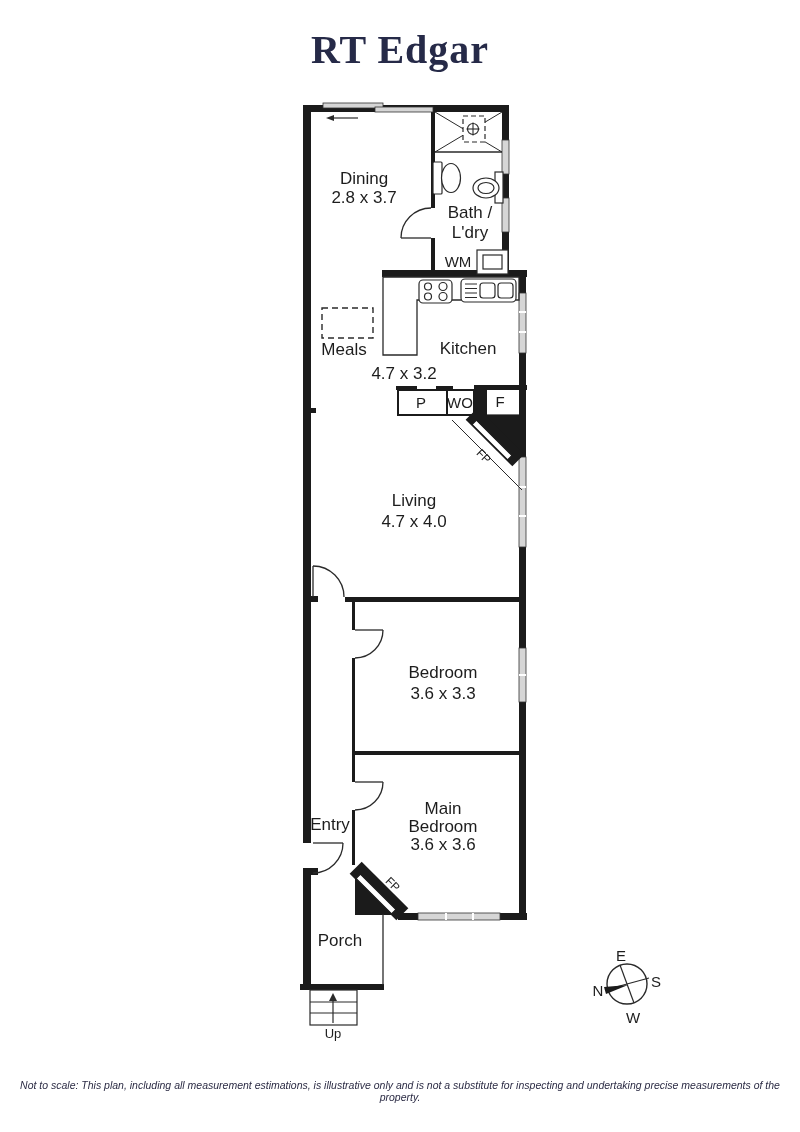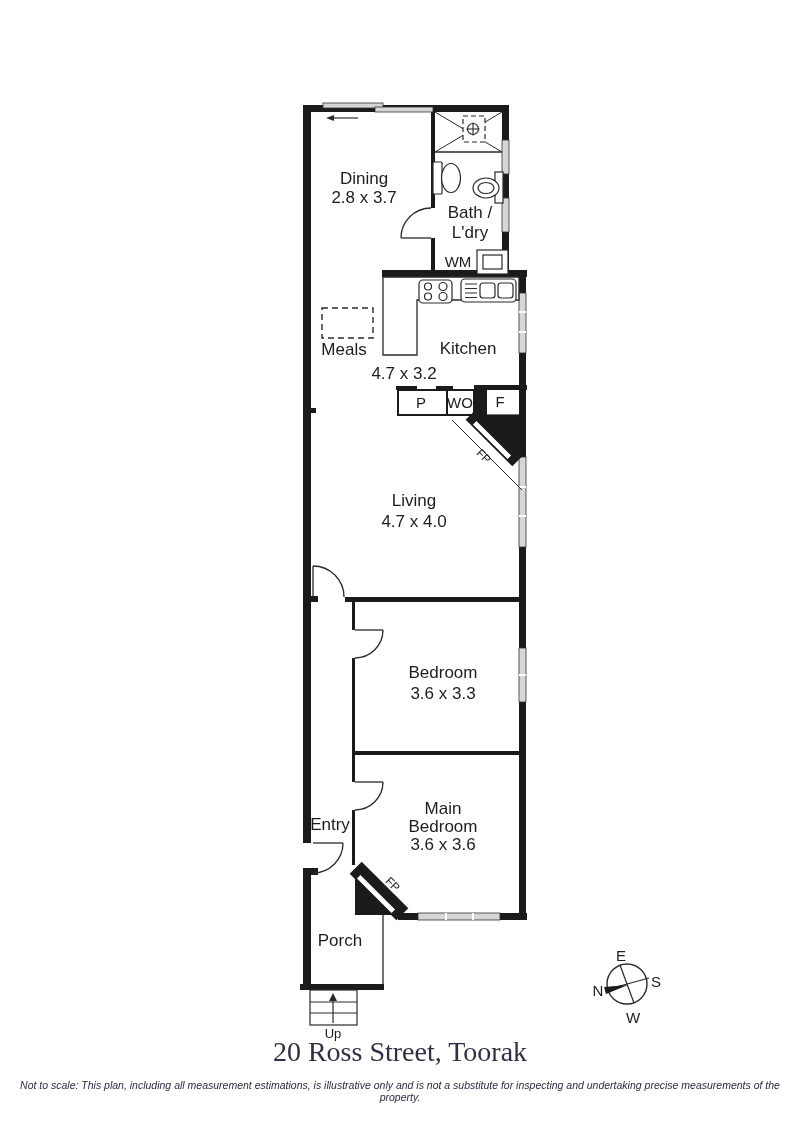--- a/index.html
+++ b/index.html
@@ -22,20 +22,21 @@
   .lbl-sm{font-family:"Liberation Sans",sans-serif;font-size:15px;fill:#1d1d1d;text-anchor:middle;}
   .lbl-xs{font-family:"Liberation Sans",sans-serif;font-size:11.5px;fill:#1d1d1d;text-anchor:middle;}
   .lbl-up{font-family:"Liberation Sans",sans-serif;font-size:13px;fill:#1d1d1d;text-anchor:middle;}
   .compass-lbl{font-family:"Liberation Sans",sans-serif;font-size:15px;fill:#1d1d1d;text-anchor:middle;}
 </style>
 </head>
 <body>
 
 <div class="canvas">
 
+  <div class="brand-title">RT Edgar</div>
 
   <svg width="800" height="1132" viewBox="0 0 800 1132">
 
     <g>
       <rect class="wall" x="303" y="105" width="206" height="7"></rect>
       <rect class="wall" x="303" y="105" width="8" height="738"></rect>
       <rect class="wall" x="303" y="408" width="13" height="5"></rect>
       <rect class="wall" x="303" y="596" width="15" height="6"></rect>
       <rect class="wall" x="303" y="868" width="15" height="7"></rect>
       <rect class="wall" x="303" y="875" width="8" height="112"></rect>
@@ -207,16 +208,15 @@
       <text class="lbl" x="443" y="699">3.6 x 3.3</text>
       <text class="lbl" x="330" y="830">Entry</text>
       <text class="lbl" x="443" y="814">Main</text>
       <text class="lbl" x="443" y="832">Bedroom</text>
       <text class="lbl" x="443" y="850">3.6 x 3.6</text>
       <text class="lbl-xs" x="390" y="887" transform="rotate(45 390 887)">FP</text>
       <text class="lbl" x="340" y="946">Porch</text>
     </g>
   </svg>
 
-  <div class="address">20 Ross Street, Toorak</div>
   <div class="disclaimer">Not to scale: This plan, including all measurement estimations, is illustrative only and is not a substitute for inspecting and undertaking precise measurements of the property.</div>
 
 </div>
 
 </body></html>

